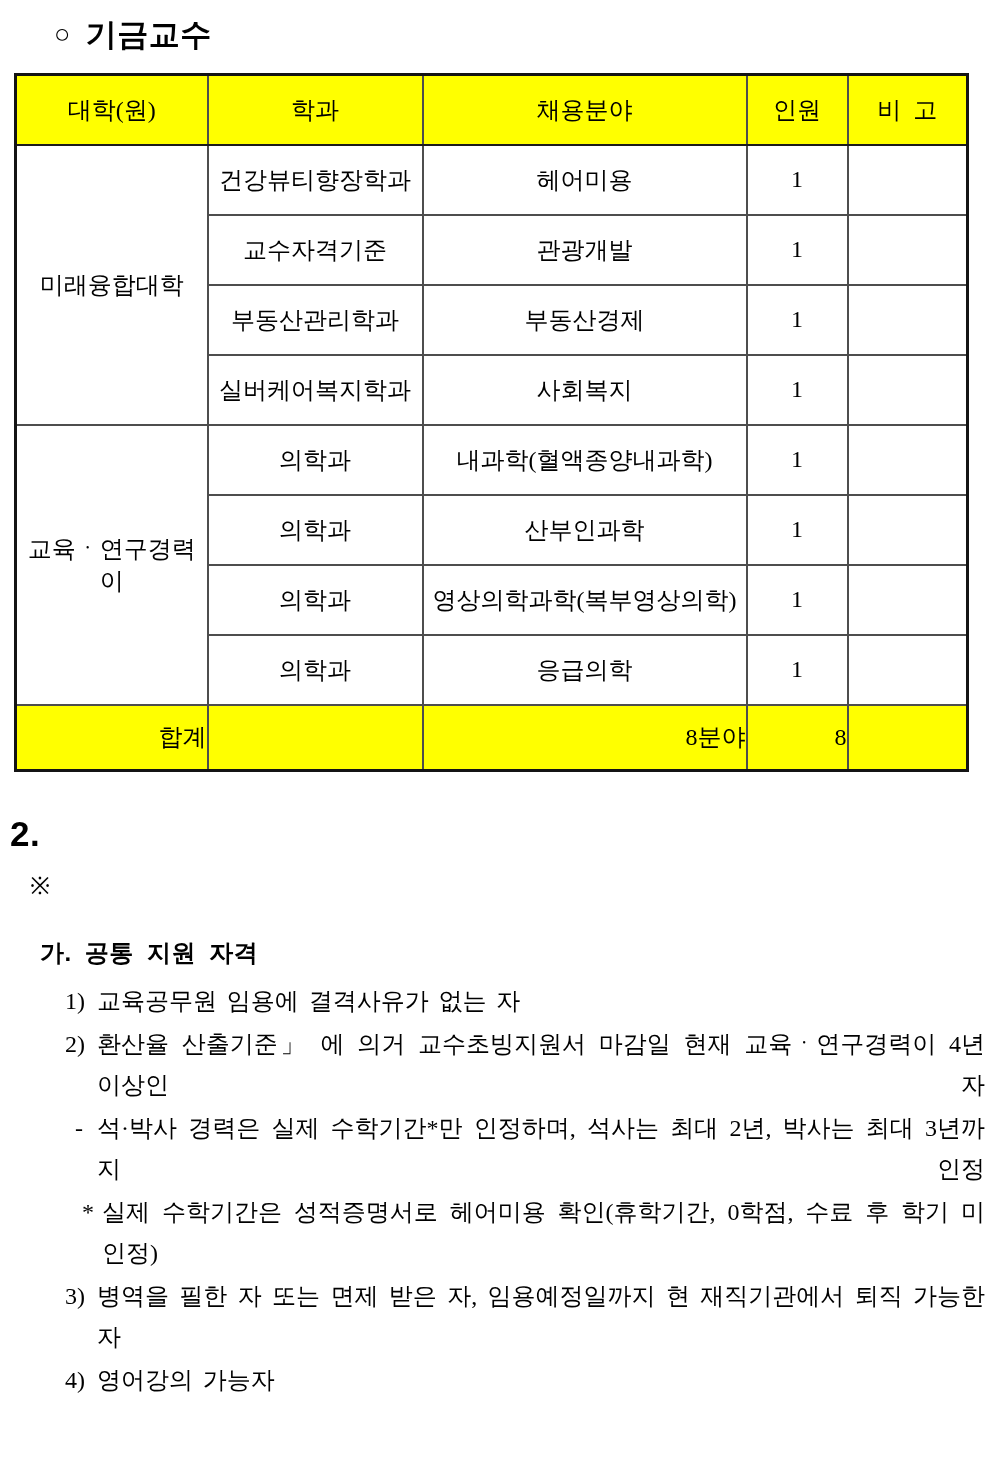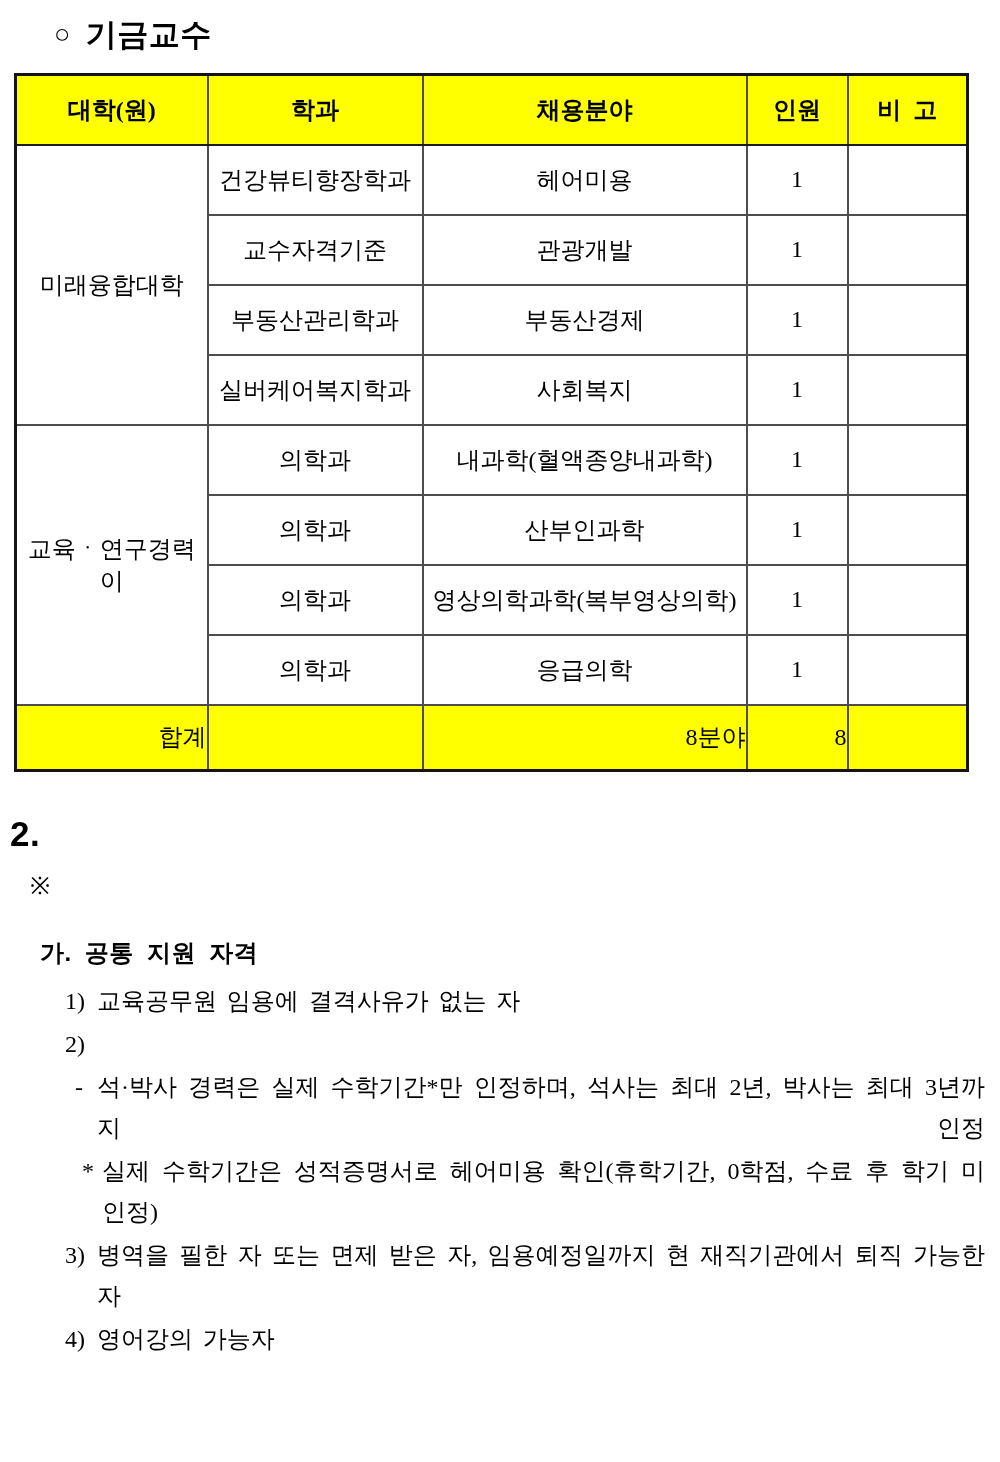--- a/index.html
+++ b/index.html
@@ -49,21 +49,21 @@
   .fund-table col.c4 { width: 101px; }
   .fund-table col.c5 { width: 120px; }
   .fund-table th, .fund-table td {
     border: 2px solid #4d4d4d;
     text-align: center;
     vertical-align: middle;
     padding: 0;
     overflow: hidden;
   }
   .fund-table thead tr { height: 70px; background: var(--yellow); }
-  .fund-table thead th { font-weight: 700; white-space: pre; border-bottom: 2px solid #1c1c1c; margin-top: 32px; }
+  .fund-table thead th { font-weight: 400; white-space: pre; border-bottom: 2px solid #1c1c1c; margin-top: 32px; }
   .fund-table tbody tr { height: 70px; }
   .fund-table tr.total-row { height: 66px; background: var(--yellow); }
   .fund-table tr.total-row td { border-top: 2px solid #1c1c1c; text-align: right; }
 
   
   .h2row {
     margin: 44px 0 0 10px;
     display: flex;
     gap: 19px;
     font-family: "Liberation Sans", "DejaVu Sans", sans-serif;
@@ -210,20 +210,21 @@
     <div class="item">
       <span class="marker">1)</span>
       <div class="content">
         <div class="line">교육공무원 임용에 결격사유가 없는 자</div>
       </div>
     </div>
 
     <div class="item">
       <span class="marker">2)</span>
       <div class="content">
+        <div class="line stretch">환산율 산출기준」 에 의거 교수초빙지원서 마감일 현재 교육ㆍ연구경력이 4년 이상인 자</div>
       </div>
     </div>
 
     <div class="item dash">
       <span class="marker">-</span>
       <div class="content">
         <div class="line stretch">석·박사 경력은 실제 수학기간*만 인정하며, 석사는 최대 2년, 박사는 최대 3년까지 인정</div>
       </div>
     </div>
 

